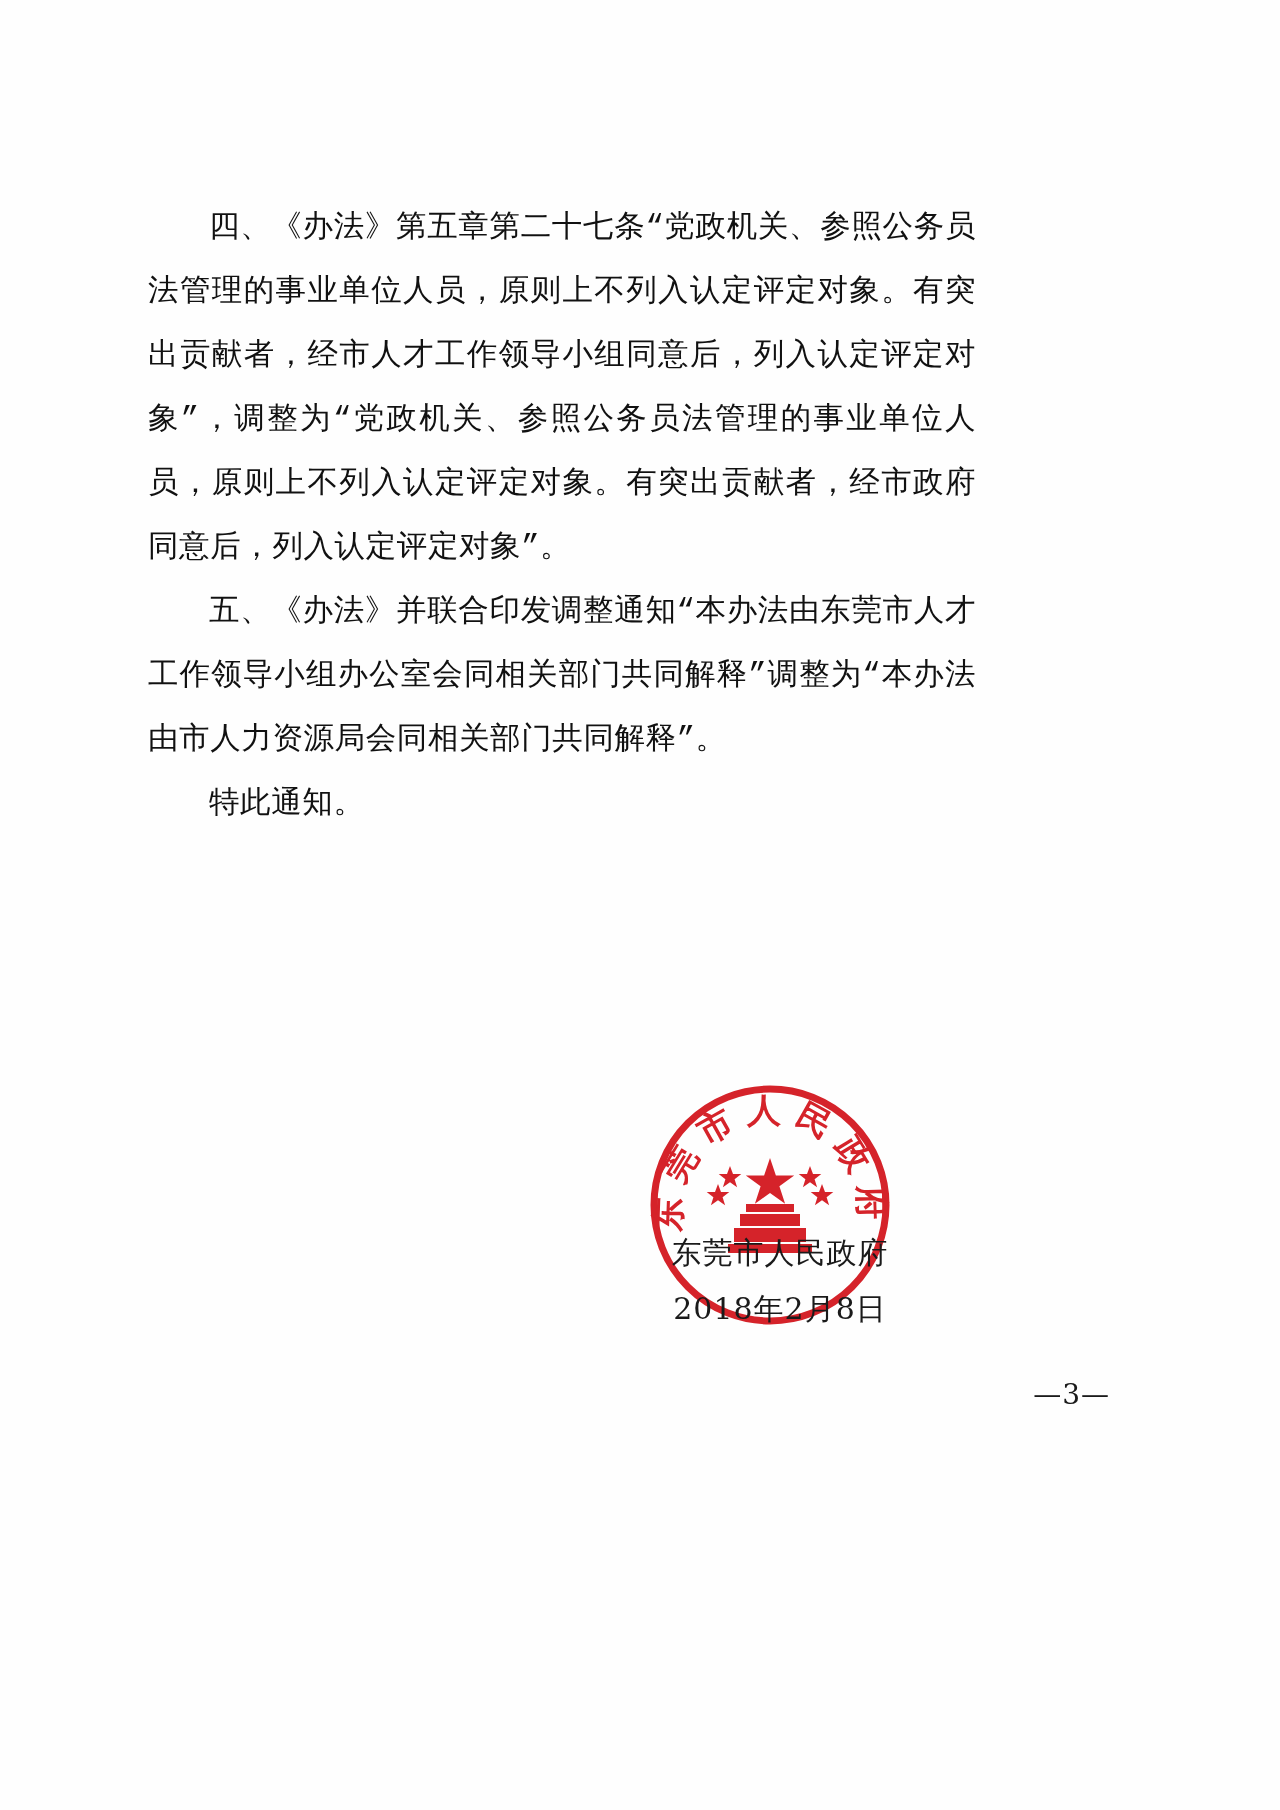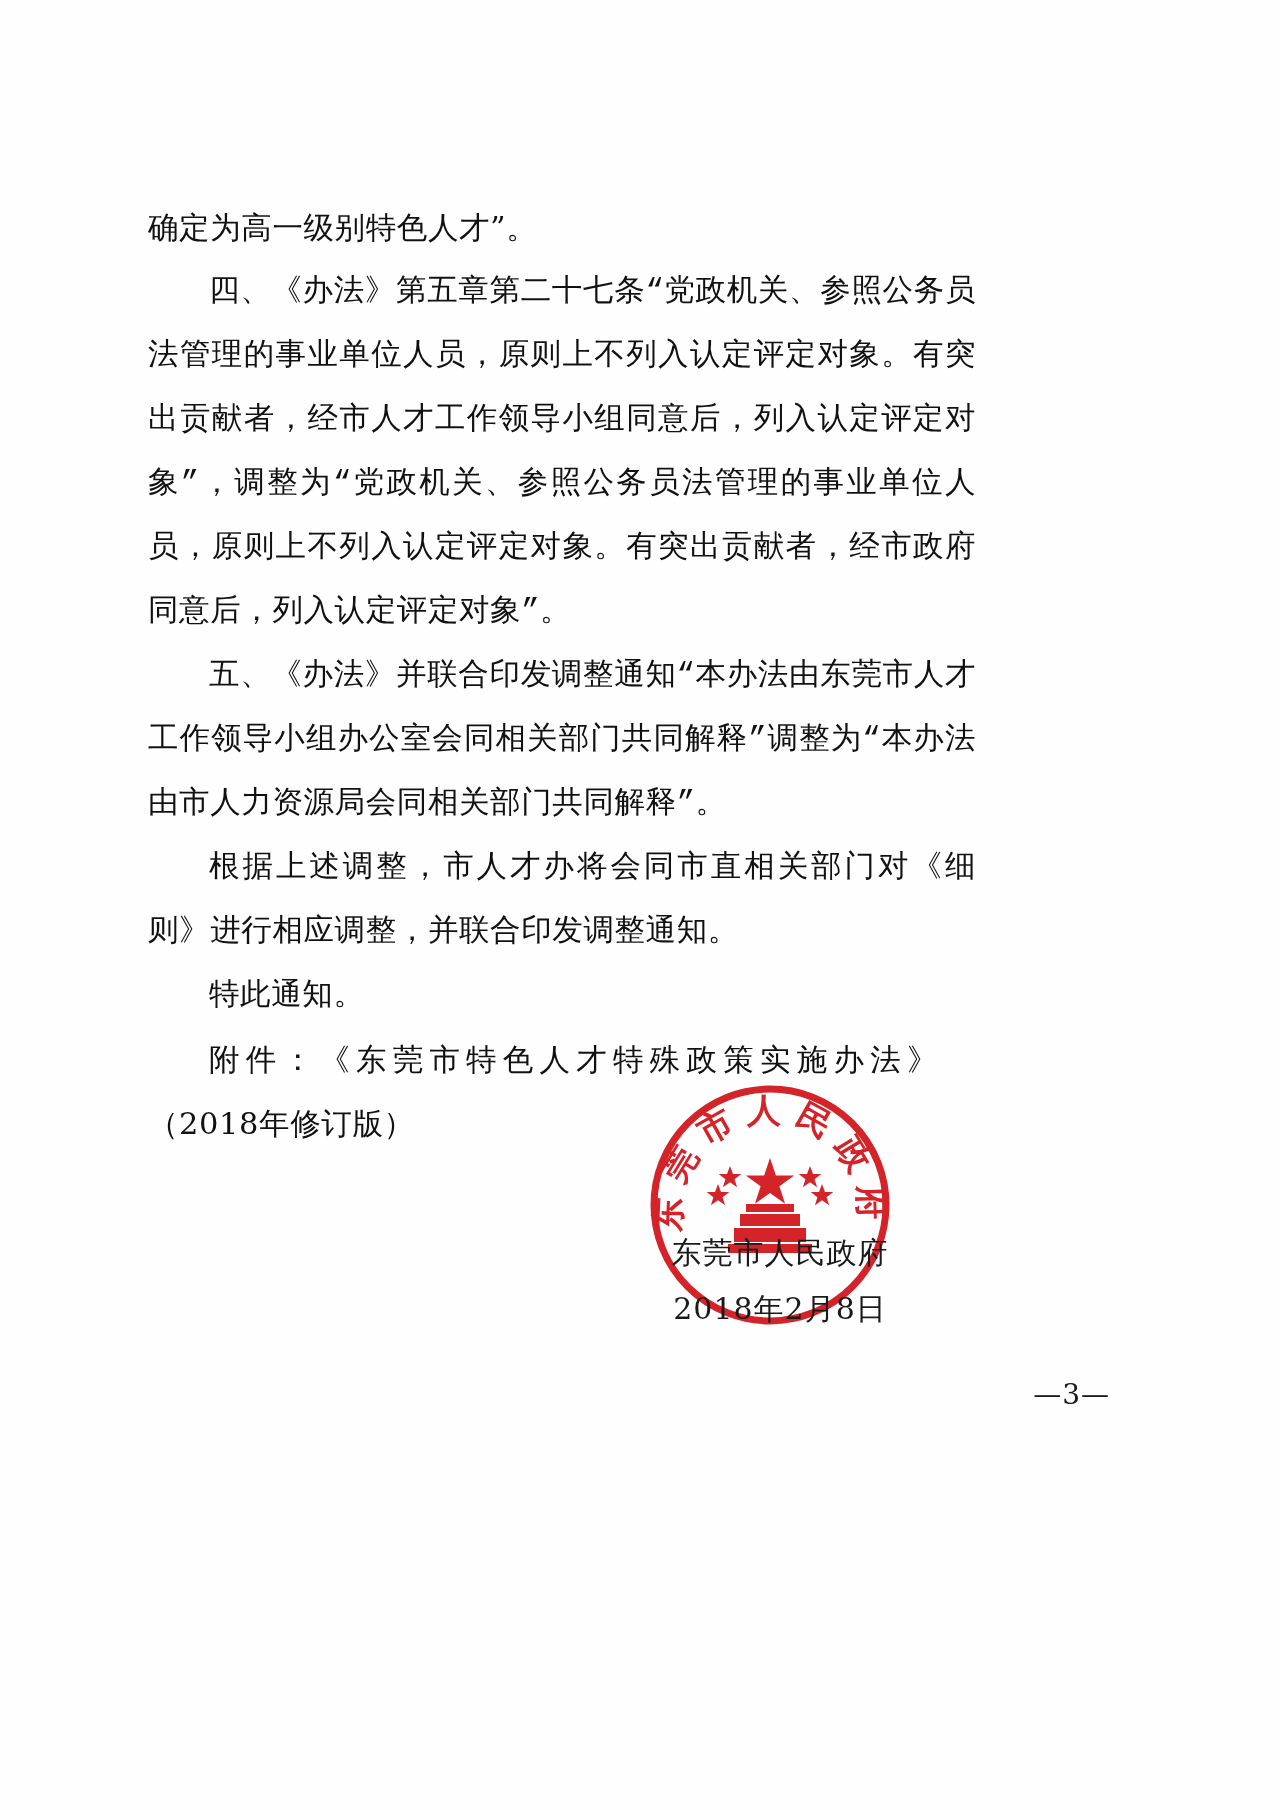--- a/index.html
+++ b/index.html
@@ -106,31 +106,28 @@
     fill: #d5232a;
   }
 </style>
 </head>
 <body>
 
 <div class="page">
 
   <div class="content">
 
-    <p class="para">确定为高一级别特色人才”。</p>
 
     <p class="para indent">四、《办法》第五章第二十七条“党政机关、参照公务员法管理的事业单位人员，原则上不列入认定评定对象。有突出贡献者，经市人才工作领导小组同意后，列入认定评定对象”，调整为“党政机关、参照公务员法管理的事业单位人员，原则上不列入认定评定对象。有突出贡献者，经市政府同意后，列入认定评定对象”。</p>
 
     <p class="para indent">五、《办法》并联合印发调整通知“本办法由东莞市人才工作领导小组办公室会同相关部门共同解释”调整为“本办法由市人力资源局会同相关部门共同解释”。</p>
 
-    <p class="para indent">根据上述调整，市人才办将会同市直相关部门对《细则》进行相应调整，并联合印发调整通知。</p>
 
     <p class="para indent">特此通知。</p>
 
-    <p class="para attachment">附件：《东莞市特色人才特殊政策实施办法》（2018年修订版）</p>
 
   </div>
 
   <svg class="seal" viewBox="0 0 250 250" aria-hidden="true">
     <circle cx="125" cy="125" r="116" fill="none" stroke="#d5232a" stroke-width="7"></circle>
     <defs>
       <path id="sealArc" d="M 125,125 m -92,0 a 92,92 0 1,1 184,0" fill="none"></path>
       <path id="sealArcText" d="M 35,132 A 90,90 0 0 1 215,132" fill="none"></path>
     </defs>
     <text class="seal-text" font-size="34" letter-spacing="12" font-weight="bold">

